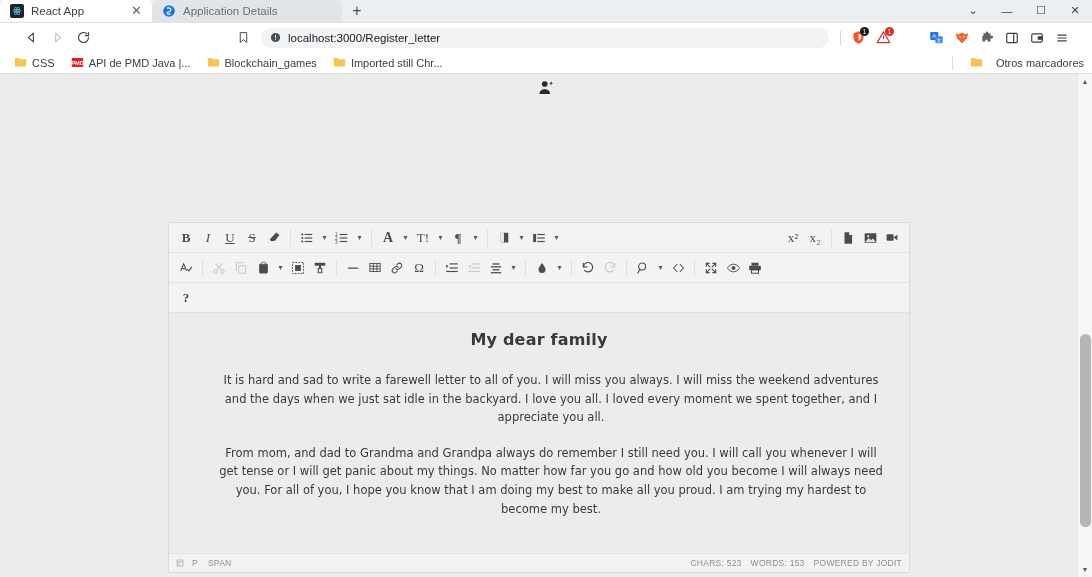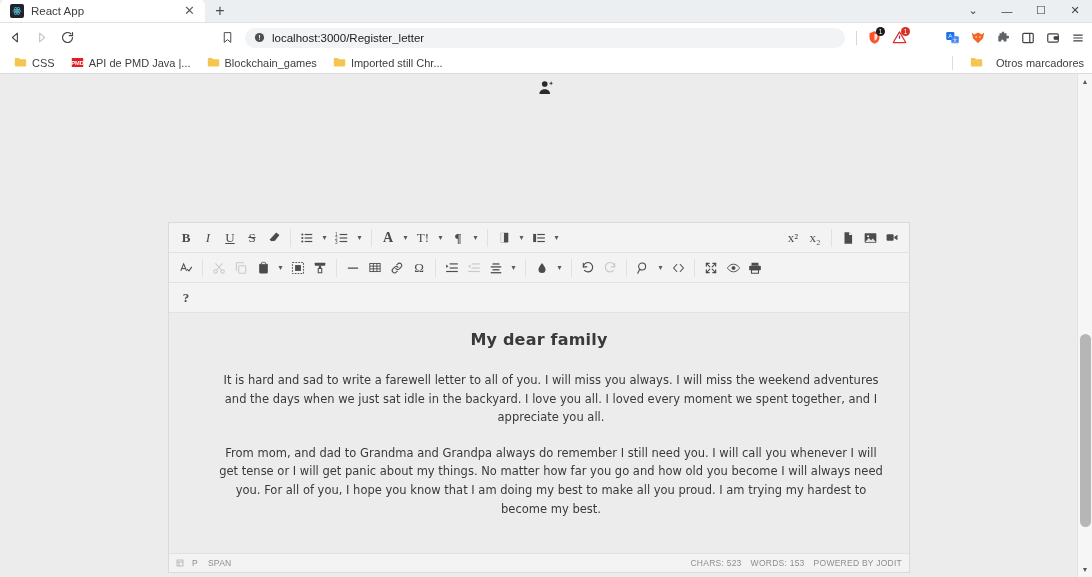--- a/index.html
+++ b/index.html
@@ -16,33 +16,33 @@
   
   .tabstrip {
     height: 23px; background:#eceff1; display:flex; align-items:flex-end;
     border-bottom:1px solid #dfe1e3; position:relative;
   }
   .tab {
     height:23px; display:flex; align-items:center; gap:7px;
     padding:0 8px 0 10px; font-size:11.5px; color:#3c4043;
     position:relative; min-width:0;
   }
-  .tab.active { background:#ffffff; width:205px; border-top-left-radius:7px; border-top-right-radius:7px; }
+  .tab.active { background:#ffffff; width:152px; border-top-left-radius:7px; border-top-right-radius:7px; }
   .tab.inactive { background:#e2e5e7; width:190px; color:#6a6f73; border-top-left-radius:7px; border-top-right-radius:7px; }
   .tab-title { flex:1; white-space:nowrap; overflow:hidden; text-overflow:ellipsis; }
   .tab-close { font-size:13px; color:#5f6368; line-height:1; padding:0 2px; }
   .favicon { width:14px; height:14px; flex:none; display:block; }
   .favicon-react { background:#20232a; border-radius:2px; display:flex; align-items:center; justify-content:center; }
   .newtab { width:30px; height:23px; display:flex; align-items:center; justify-content:center;
             font-size:16px; color:#4a4e51; font-weight:300; }
   .win-controls { margin-left:auto; display:flex; align-items:center; height:23px; }
   .win-btn { width:34px; height:23px; display:flex; align-items:center; justify-content:center; color:#3c4043; font-size:11px; }
 
   
-  .navbar { height:29px; background:#fff; display:flex; align-items:center; padding:0 3px; gap:2px; }
+  .navbar { height:29px; background:#fff; display:flex; align-items:center; padding:0 19px; gap:2px; }
   .navicon { width:24px; height:24px; display:flex; align-items:center; justify-content:center; color:#45484b; }
   .navicon.disabled { color:#c3c6c8; }
   .omnibox {
     flex:1; height:20px; margin:0 5px 0 4px; background:#f1f3f4; border-radius:11px;
     display:flex; align-items:center; padding:0 9px; gap:7px; font-size:11.5px; color:#202124;
   }
   .omni-sep { width:1px; height:14px; background:#d4d6d8; margin:0 4px; }
   .right-icons { display:flex; align-items:center; gap:2px; }
   .ricon { width:23px; height:23px; display:flex; align-items:center; justify-content:center; position:relative; }
   .badge-dot {
@@ -132,20 +132,29 @@
             <ellipse cx="12" cy="12" rx="10" ry="4"></ellipse>
             <ellipse cx="12" cy="12" rx="10" ry="4" transform="rotate(60 12 12)"></ellipse>
             <ellipse cx="12" cy="12" rx="10" ry="4" transform="rotate(120 12 12)"></ellipse>
           </g>
         </svg>
       </span>
       <span class="tab-title">React App</span>
       <span class="tab-close">✕</span>
     </div>
 
+    <div class="tab inactive">
+      <span class="favicon">
+        <svg width="14" height="14" viewBox="0 0 24 24">
+          <circle cx="12" cy="12" r="10" fill="#1a73e8"></circle>
+          <path d="M9 7c4-1 7 1 6 4s-5 2-6 4 2 3 5 2" fill="none" stroke="#fff" stroke-width="2.1" stroke-linecap="round"></path>
+        </svg>
+      </span>
+      <span class="tab-title">Application Details</span>
+    </div>
 
     <div class="newtab">+</div>
 
     <div class="win-controls">
       <div class="win-btn">⌄</div>
       <div class="win-btn">—</div>
       <div class="win-btn">☐</div>
       <div class="win-btn">✕</div>
     </div>
   </div>

